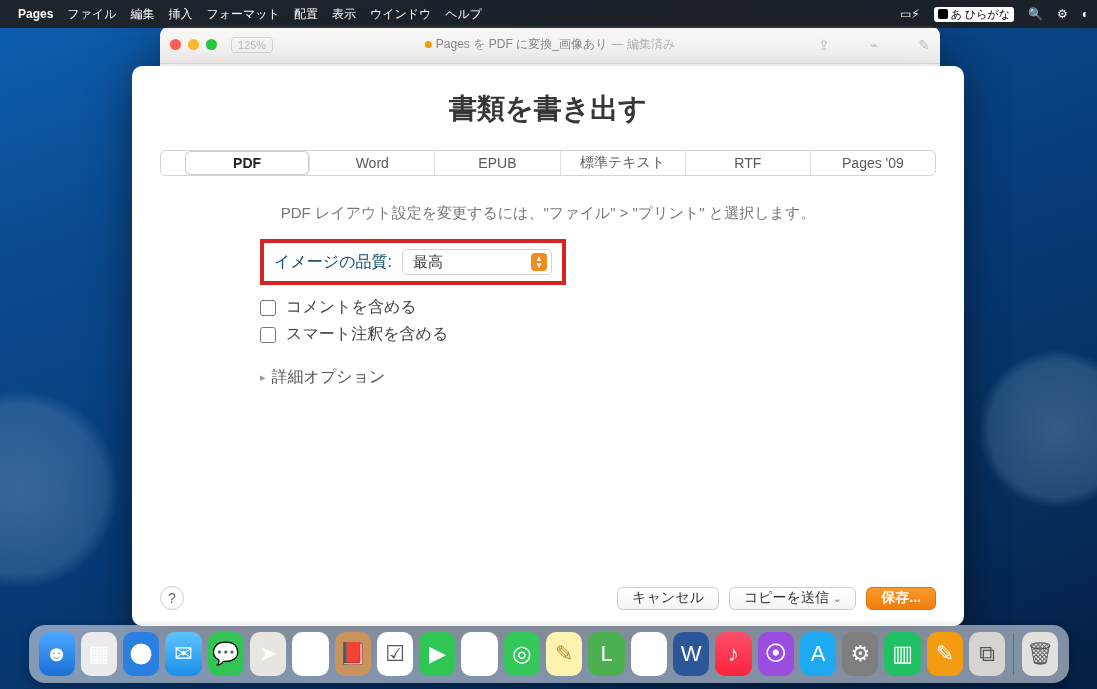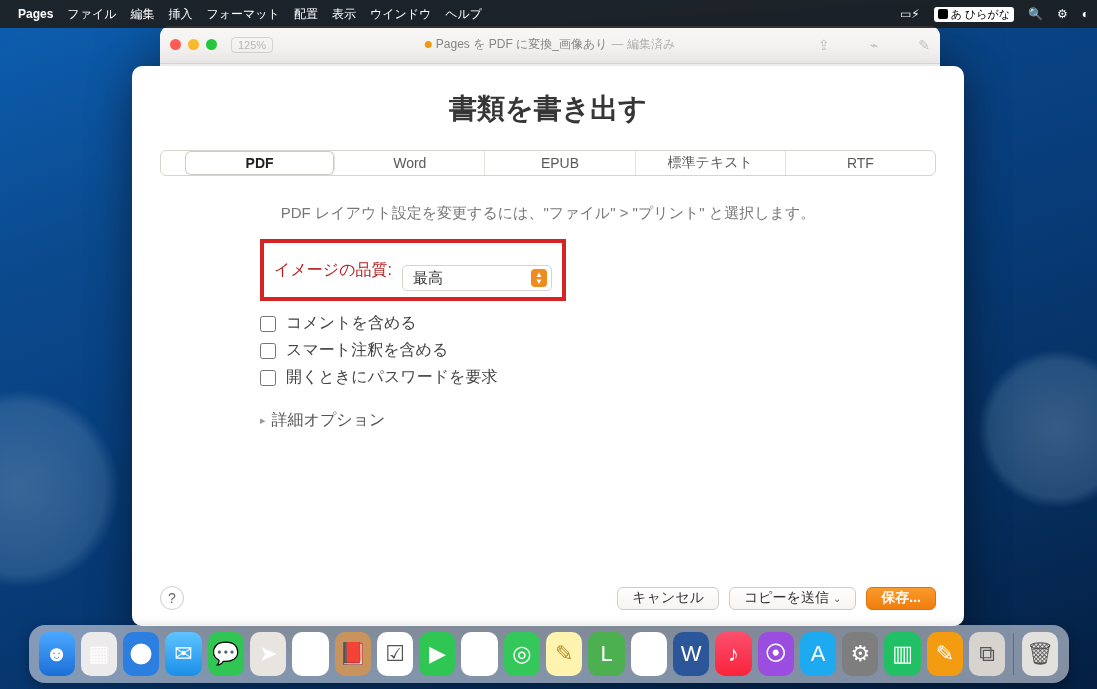--- a/index.html
+++ b/index.html
@@ -97,28 +97,27 @@
   }
   .hint {
     text-align:center; color:#777; font-size:15px; margin-bottom:16px;
   }
   .form-area{ padding-left:100px; }
   .highlight-box{
     border:4px solid #d62424; padding:6px 10px 6px 10px;
     display:inline-flex; align-items:center; gap:10px;
     margin-bottom:6px;
   }
-  .lbl{font-size:16px;color:#b91c1c;}
+  .lbl{font-size:16px;color:#0c4a6e;}
   .select{
     display:inline-flex; align-items:center;
     border:1px solid #d7d4d0; border-radius:5px;
     height:26px; width:150px; padding:0 4px 0 10px;
     font-size:15px;color:#333; background:#fff;
     justify-content:space-between;
-    margin-top:16px;
   }
   .select .stepper{
     width:16px;height:18px;background:#f08b1f;border-radius:4px;
     display:flex;flex-direction:column;align-items:center;justify-content:center;
     color:#fff;font-size:8px;line-height:7px;
   }
   .check-row{
     display:flex;align-items:center;gap:10px;
     font-size:16px;color:#444;margin:6px 0;
   }
@@ -240,20 +239,21 @@
 
 <div class="sheet">
   <h1>書類を書き出す</h1>
 
   <div class="seg">
     <div class="segitem active">PDF</div>
     <div class="segitem">Word</div>
     <div class="segitem">EPUB</div>
     <div class="segitem">標準テキスト</div>
     <div class="segitem">RTF</div>
+    <div class="segitem">Pages '09</div>
   </div>
 
   <div class="hint">PDF レイアウト設定を変更するには、"ファイル" &gt; "プリント" と選択します。</div>
 
   <div class="form-area">
     <div class="highlight-box">
       <span class="lbl">イメージの品質:</span>
       <div class="select">
         <span>最高</span>
         <span class="stepper">
@@ -263,24 +263,20 @@
       </div>
     </div>
 
     <div class="check-row">
       <input type="checkbox" style="">
       <span>コメントを含める</span>
     </div>
     <div class="check-row">
       <input type="checkbox" style="">
       <span>スマート注釈を含める</span>
-    </div>
-    <div class="check-row">
-      <input type="checkbox" style="">
-      <span>開くときにパスワードを要求</span>
     </div>
 
     <div class="disclosure">
       <span class="tri">▸</span>
       <span>詳細オプション</span>
     </div>
   </div>
 
   <div class="sheet-footer">
     <div class="help-btn">?</div>

